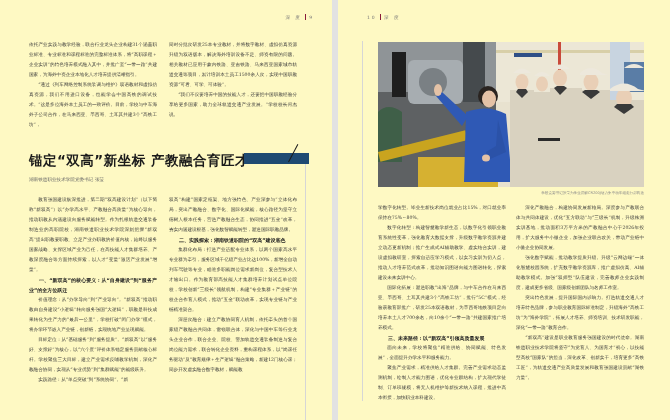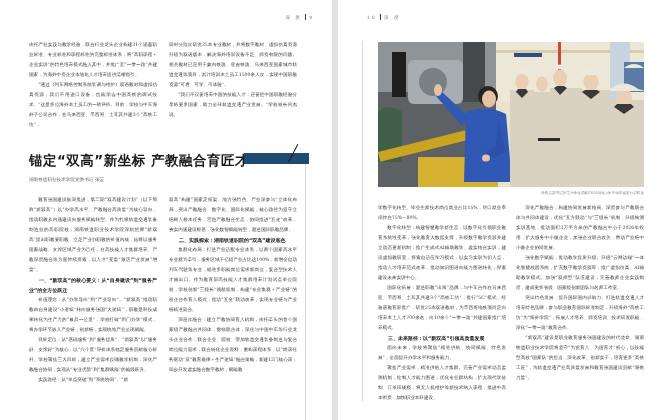--- a/index.html
+++ b/index.html
@@ -1,20 +1,20 @@
 <!DOCTYPE html>
 <html><head>
 <meta charset="utf-8">
 <style>
   * { box-sizing: border-box; margin: 0; padding: 0; }
   html, body { width: 670px; height: 420px; overflow: hidden; background: #ebebeb; }
   body { font-family: "DejaVu Serif", serif; color: #333; position: relative; }
 
   .spread { position: absolute; left: 0; top: 0; width: 670px; height: 420px; }
-  .page { position: absolute; top: 0; height: 420px; background: #ffffff; overflow: hidden; }
+  .page { position: absolute; top: 0; height: 420px; background: #fef9c3; overflow: hidden; }
   .page-left { left: 0; width: 332px; }
   .page-right { left: 338px; width: 332px; }
   .gutter { position: absolute; left: 332px; top: 0; width: 6px; height: 420px; background: #e2e2e2; }
 
   
   .running-head { position: absolute; font-family: "DejaVu Sans", sans-serif; font-size: 4.5px; color: #777; display: flex; align-items: center; gap: 3px; letter-spacing: 2px; }
   .running-head .bar { display: inline-block; width: 1.3px; height: 6px; background: #8a1b3a; }
   .rh-left { right: 18px; top: 14px; }
   .rh-right { left: 29px; top: 14px; }
 

